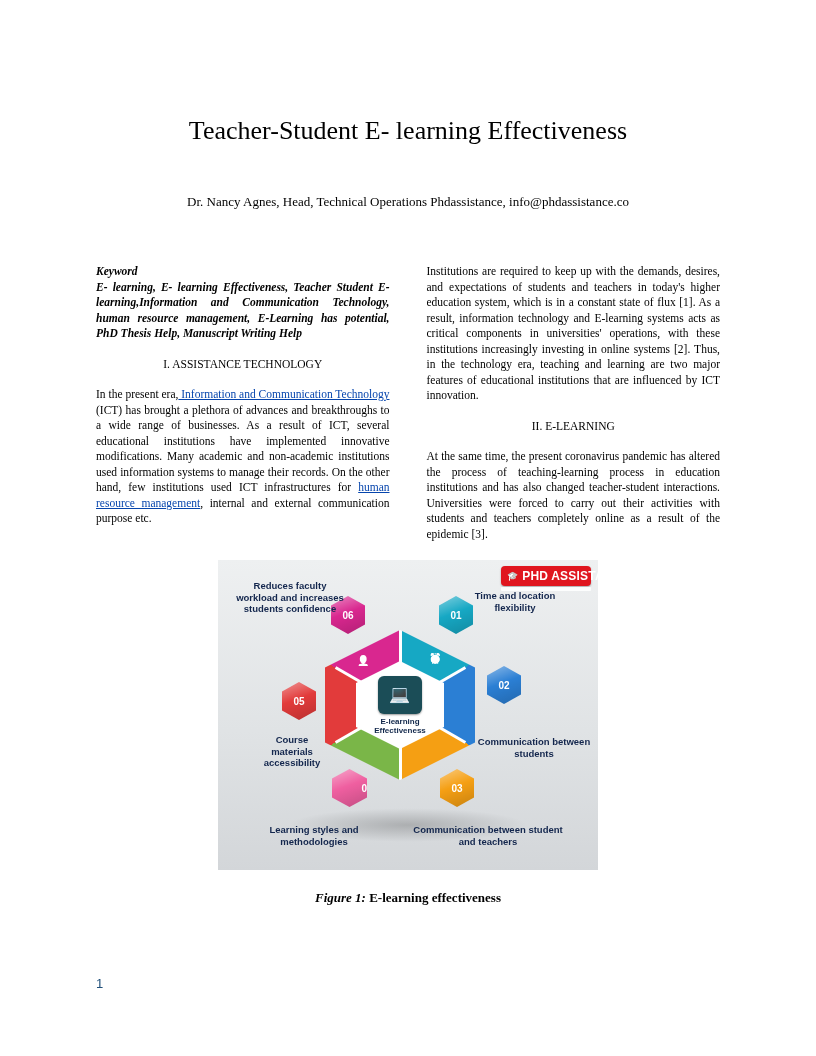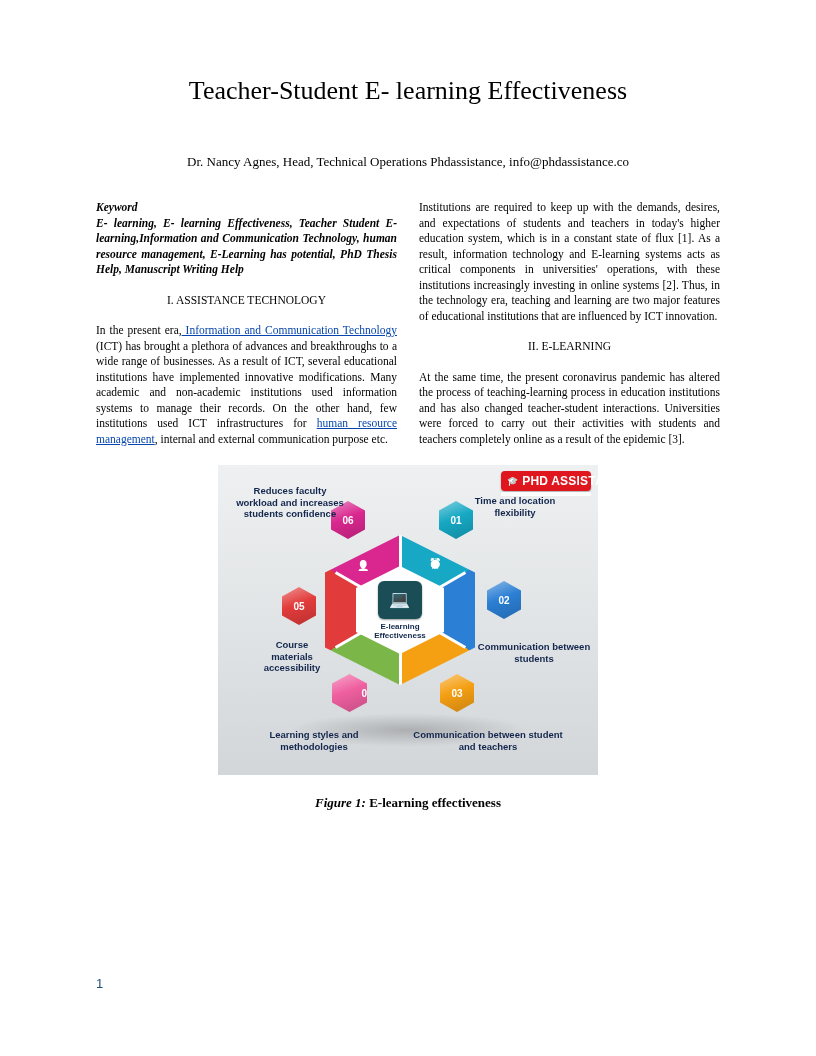--- a/index.html
+++ b/index.html
@@ -1,23 +1,23 @@
 <!DOCTYPE html>
 <html><head>
 <meta charset="utf-8">
 <style>
   * { margin:0; padding:0; box-sizing:border-box; }
   html,body { background:#ffffff; }
   body { width:816px; height:1056px; font-family:"Liberation Serif", serif; color:#000; }
   .page { position:relative; width:816px; height:1056px; background:#fff; overflow:hidden; }
 
-  .title { font-family:"Liberation Serif", serif; font-weight:400; font-size:26px; line-height:30px; text-align:center; margin-top:76px; }
+  .title { font-family:"Liberation Serif", serif; font-weight:400; font-size:26px; line-height:30px; text-align:center; margin-top:116px; }
   .author { text-align:center; font-size:13px; margin-top:48px; }
 
-  .columns { display:flex; gap:22px; margin:30px 96px 0 96px; }
+  .columns { display:flex; gap:37px; margin:54px 96px 0 96px; }
   .col { width:301px; font-size:11.5px; line-height:15.5px; text-align:justify; }
   .kw-head { font-weight:700; font-style:italic; }
   .keywords { font-weight:700; font-style:italic; }
   .sec-head { text-align:center; margin:15px 0 15px 0; font-size:11.5px; }
   a.link { color:#0645ad; text-decoration:underline; cursor:pointer; }
 
   
   .figure { position:relative; width:380px; height:310px; margin:18px auto 0 auto;
             background:linear-gradient(180deg,#eef0f1 0%,#e0e3e5 55%,#d3d6d9 100%); }
 
@@ -52,21 +52,21 @@
 
   .hex { position:absolute; width:34px; height:38px;
          clip-path:polygon(50% 0%,100% 25%,100% 75%,50% 100%,0% 75%,0% 25%);
          display:flex; align-items:center; justify-content:center;
          filter:drop-shadow(0 2px 2px rgba(0,0,0,.3)); }
   .hex .shine { position:absolute; inset:0;
                 background:linear-gradient(160deg, rgba(255,255,255,.45) 0%, rgba(255,255,255,0) 45%, rgba(0,0,0,.18) 100%); }
   .hex-num { position:relative; color:#fff; font-family:"Liberation Sans", sans-serif; font-weight:700; font-size:10px; }
 
   .hexp-1 { left:221px; top:36px; }
-  .hexp-2 { left:269px; top:116px; }
+  .hexp-2 { left:269px; top:106px; }
   .hexp-3 { left:222px; top:209px; }
   .hexp-4 { left:114px; top:209px; }
   .hexp-5 { left:64px;  top:122px; }
   .hexp-6 { left:113px; top:36px; }
 
   .fig-label { position:absolute; font-family:"Liberation Sans", sans-serif; font-weight:700;
                font-size:9.5px; line-height:11.5px; color:#13264d; text-align:center; }
   .lblp-1 { left:243px; top:30px;  width:108px; }
   .lblp-2 { left:255px; top:176px; width:122px; }
   .lblp-3 { left:190px; top:264px; width:160px; }

